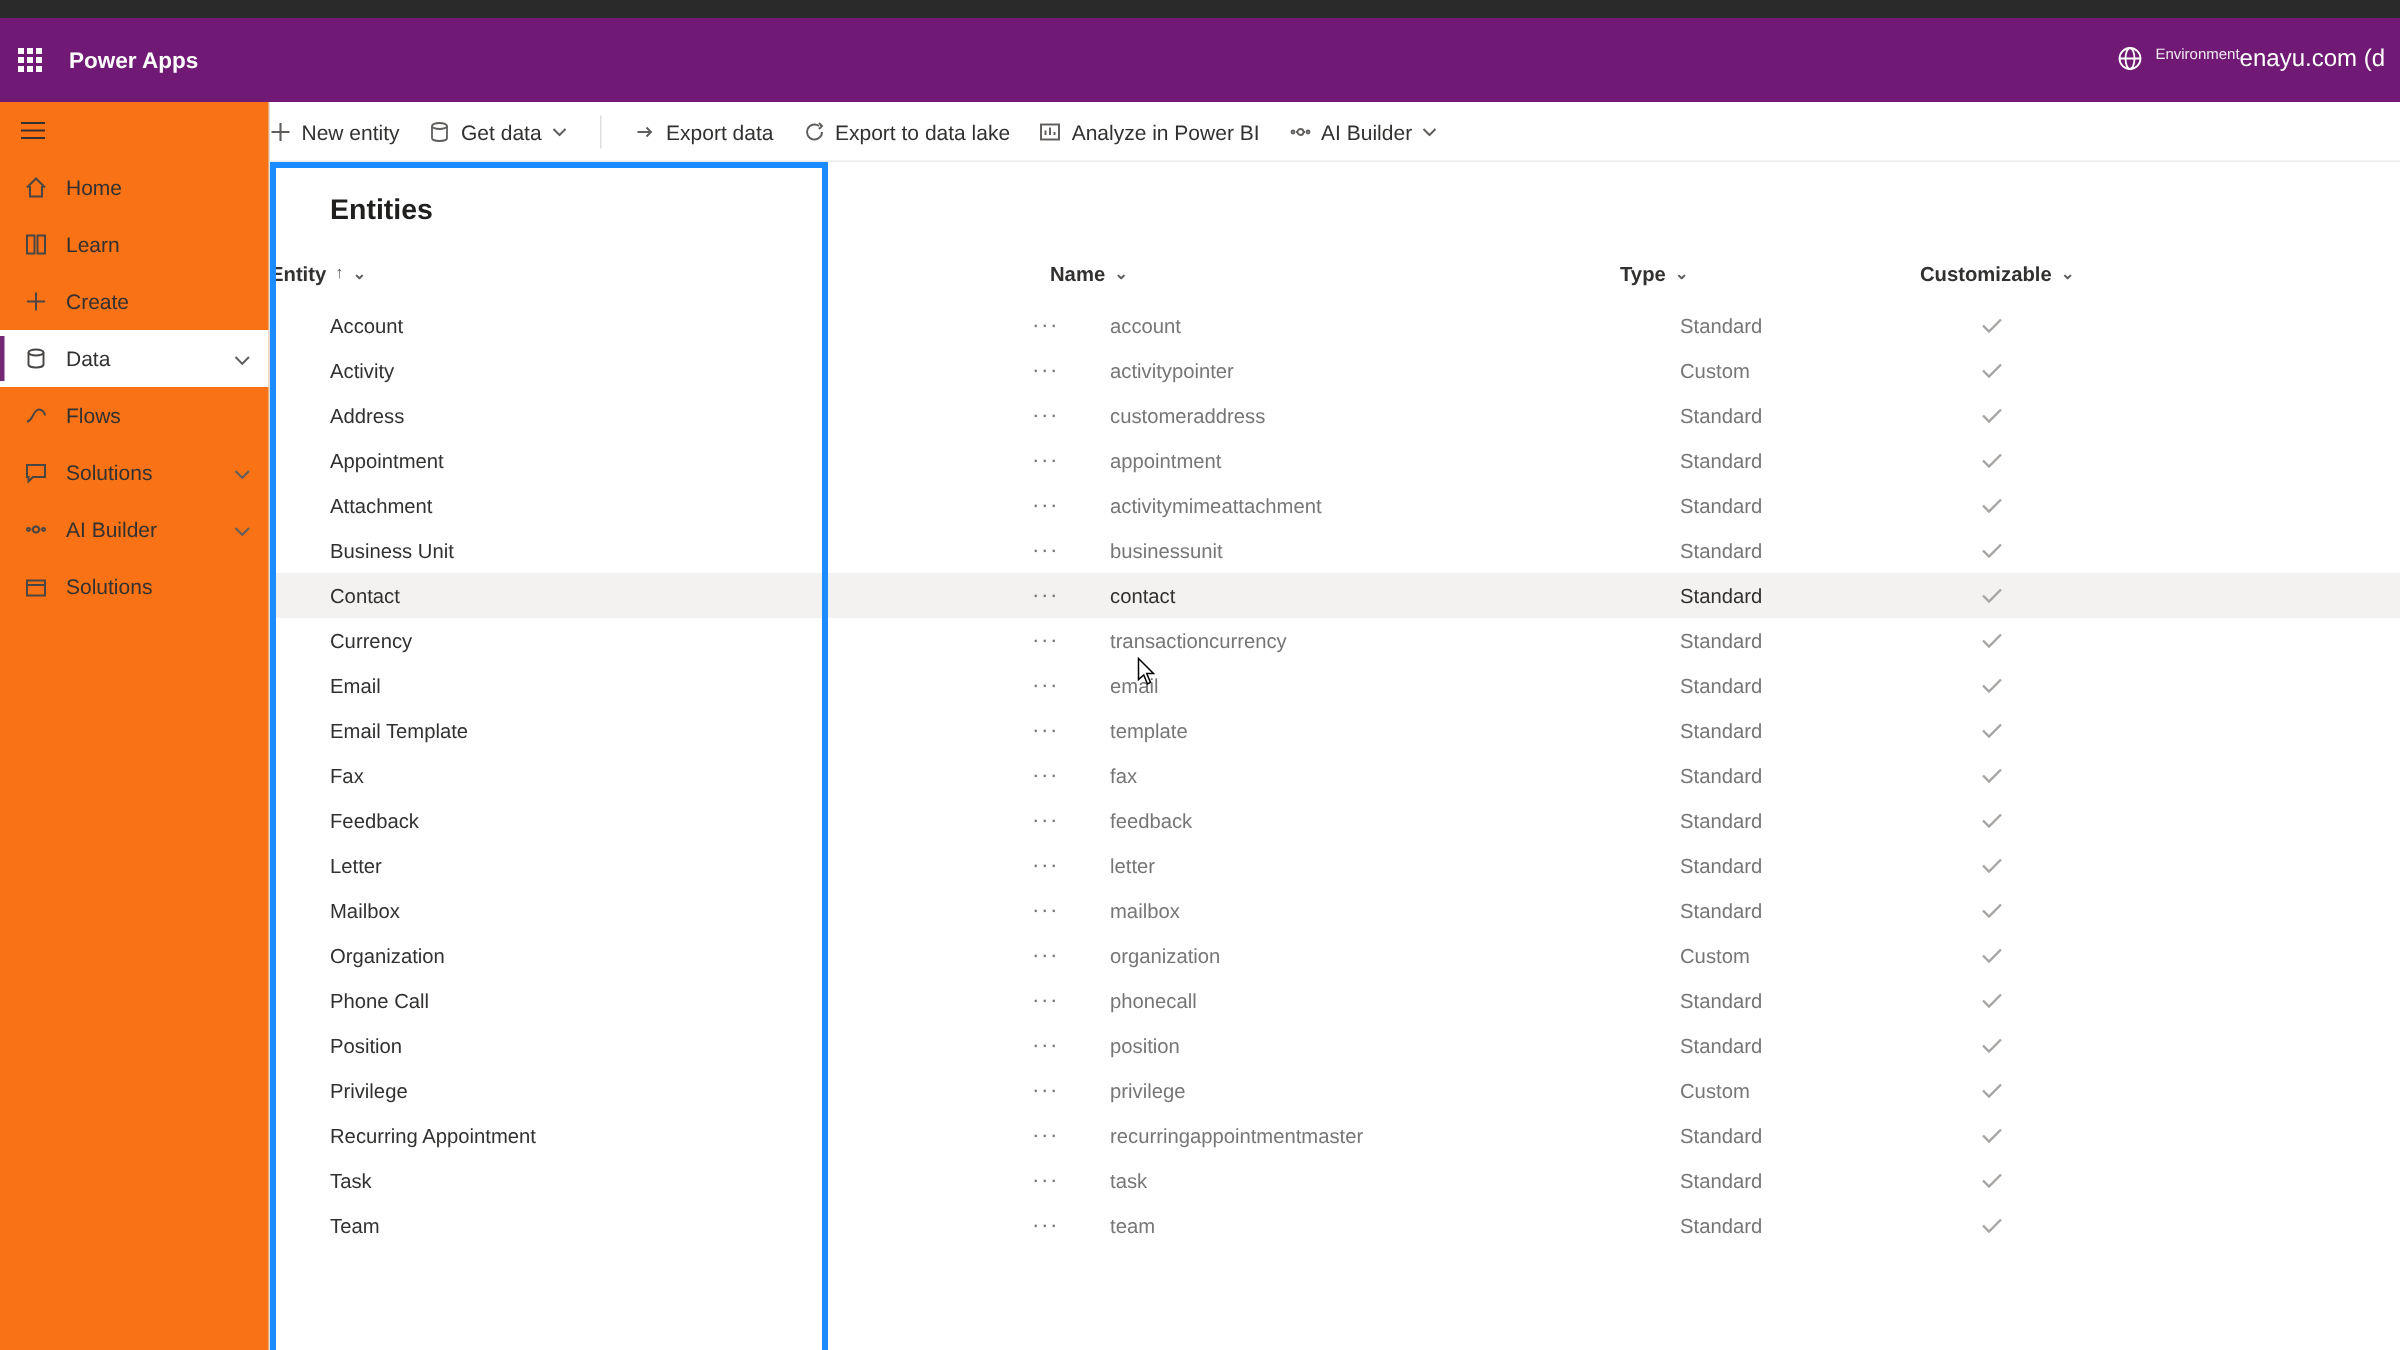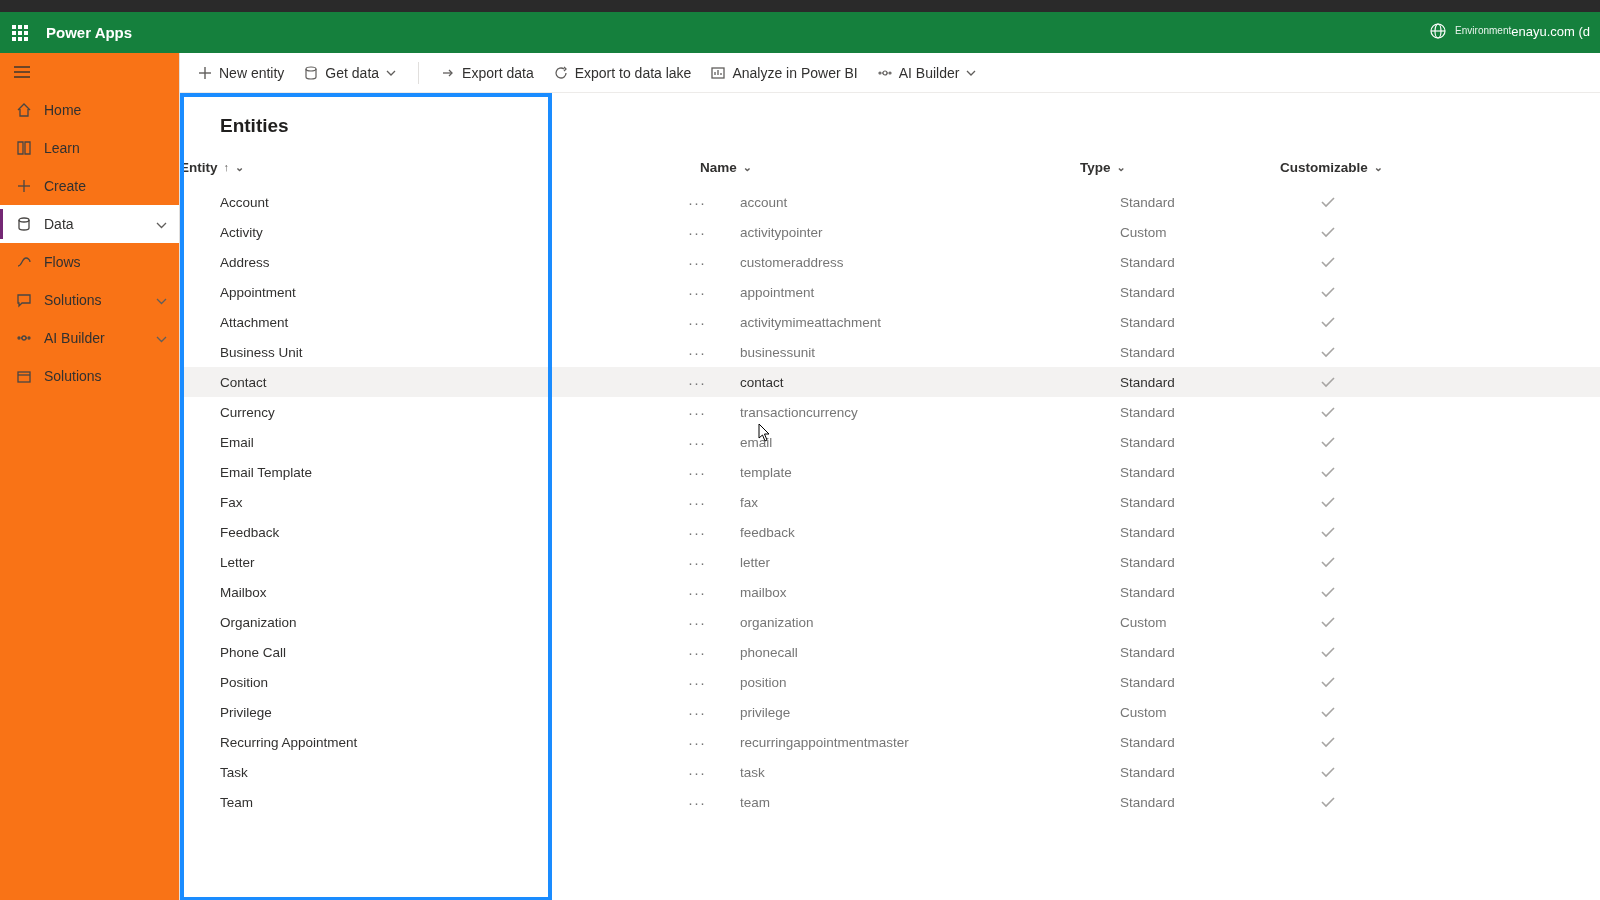--- a/index.html
+++ b/index.html
@@ -2,49 +2,49 @@
 <html><head>
 <meta charset="utf-8">
 <style>
   * { margin:0; padding:0; box-sizing:border-box; font-family:"Segoe UI",Arial,sans-serif; }
   html,body { width:1600px; height:900px; background:#f5f5f5; overflow:hidden; }
 
   
   .browser-top { height:12px; background:#2a2a2a; }
 
   
-  .header-bar { height:41px; background:#15803d; display:flex; align-items:center; color:#fff; font-size:14px; }
+  .header-bar { height:56px; background:#701a75; display:flex; align-items:center; color:#fff; font-size:14px; }
   .waffle { width:40px; height:40px; display:flex; align-items:center; justify-content:center; cursor:pointer; }
   .waffle-grid { display:grid; grid-template-columns:repeat(3,4px); grid-template-rows:repeat(3,4px); gap:2px; }
   .waffle-grid span { background:#fff; width:4px; height:4px; }
   .app-title { font-weight:600; font-size:15px; padding-left:6px; }
   .header-spacer { flex:1; }
   .env-block { display:flex; align-items:center; padding-right:10px; }
   .env-icon { margin-right:8px; }
   .env-text { display:flex; flex-direction:row; line-height:1.1; }
   .env-label { font-size:10px; opacity:.9; }
-  .env-value { font-size:13px; }
+  .env-value { font-size:16px; }
 
   
   .shell { display:flex; height:calc(900px - 52px); }
 
   
   .sidebar { width:180px; background:#f97316; border-right:1px solid #e1dfdd; display:flex; flex-direction:column; }
   .hamburger-row { height:38px; display:flex; align-items:center; padding-left:14px; }
   .hamburger svg { display:block; }
   .nav-item { height:38px; display:flex; align-items:center; padding:0 12px 0 14px; font-size:14px; color:#323130; cursor:pointer; position:relative; }
   .nav-item .nic { width:20px; display:flex; justify-content:center; margin-right:10px; color:#484644; }
   .nav-item .chev { margin-left:auto; color:#605e5c; }
   .nav-item.active { background:#fff; }
   .nav-item.active::before { content:""; position:absolute; left:0; top:4px; bottom:4px; width:3px; background:#742774; }
 
   
   .main { flex:1; background:#fff; display:flex; flex-direction:column; }
 
-  .cmdbar { height:40px; border-bottom:1px solid #edebe9; display:flex; align-items:center; padding-left:18px; gap:20px; font-size:14px; color:#323130; background:#fff;text-align:right; }
+  .cmdbar { height:40px; border-bottom:1px solid #edebe9; display:flex; align-items:center; gap:20px; font-size:14px; color:#323130; background:#fff;text-align:right; }
   .cmd { display:flex; align-items:center; gap:7px; cursor:pointer; }
   .cmd .ci { color:#605e5c; display:flex; align-items:center; }
   .cmd-sep { width:1px; height:22px; background:#e1dfdd; margin:0 2px; }
 
   
   .content-wrap { position:relative; flex:1; overflow:hidden; }
   .highlight-box { position:absolute; left:0; top:0; width:372px; height:100%; border:4px solid #1a8cff; pointer-events:none; z-index:5; }
 
   .page-title { padding:22px 0 10px 40px; font-size:19px; font-weight:600; color:#201f1e; }
 

